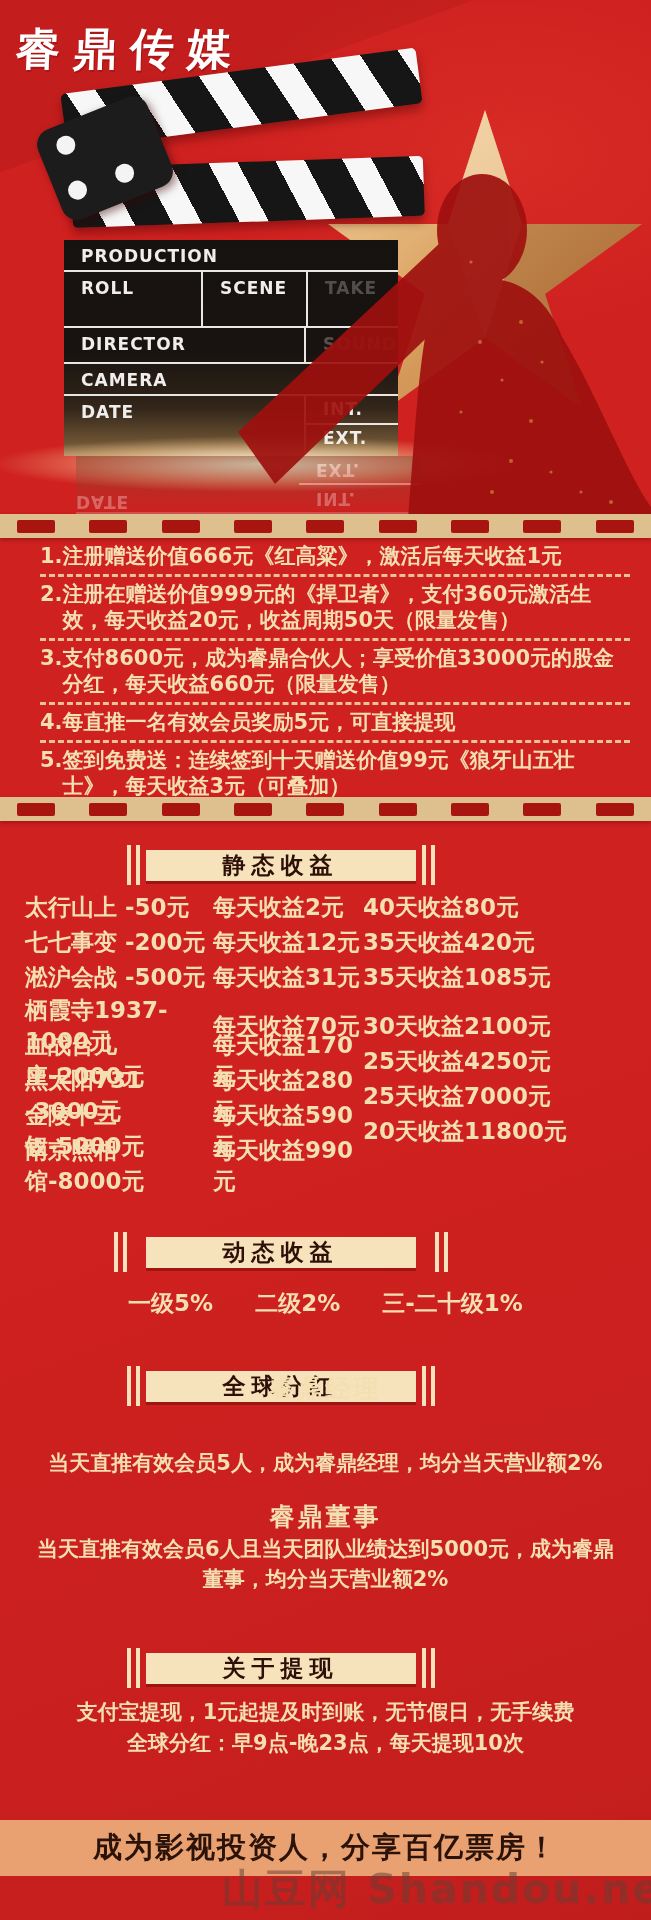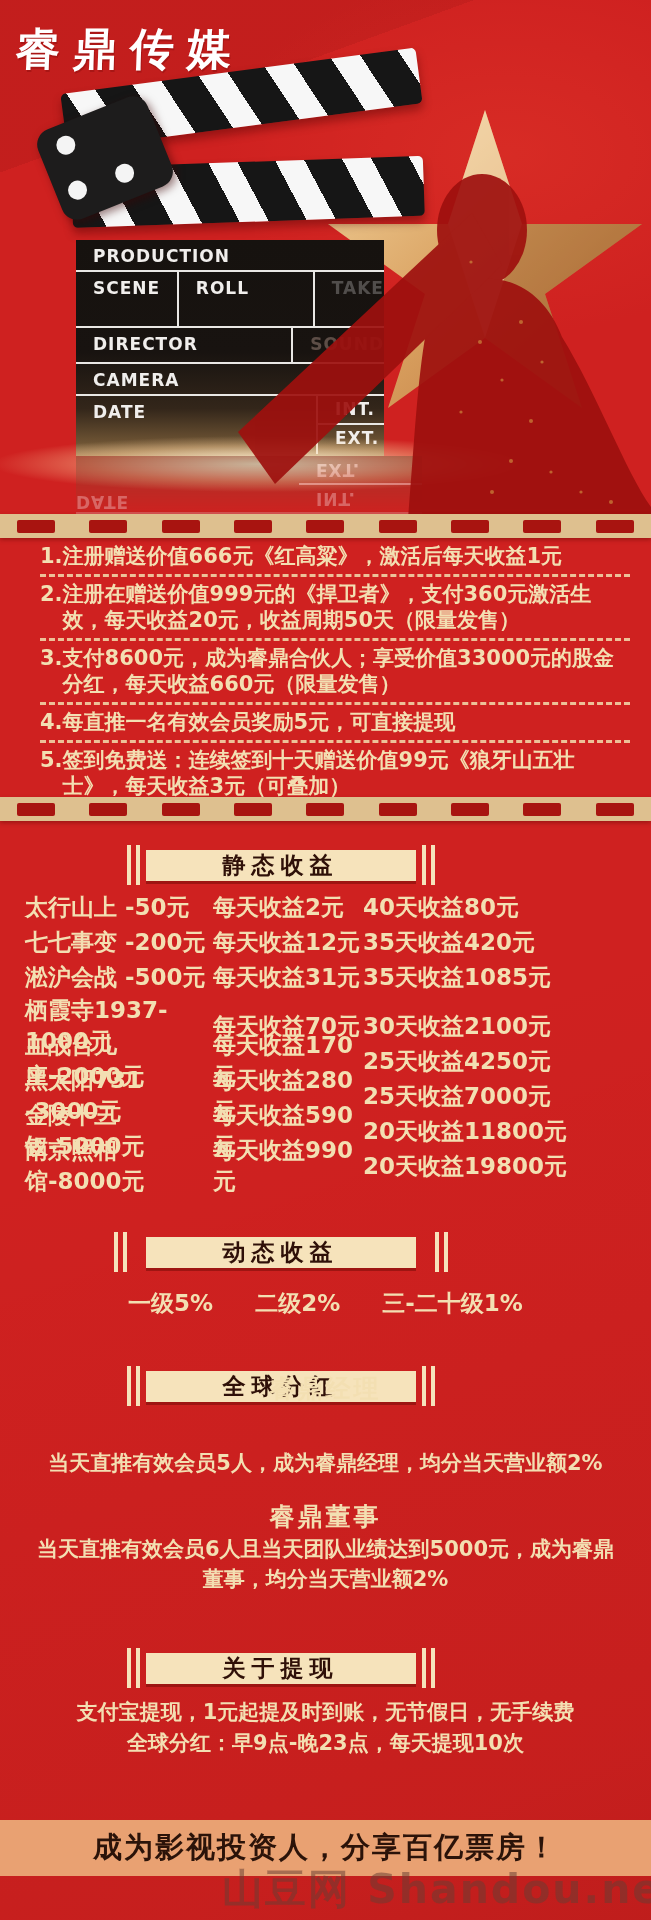--- a/index.html
+++ b/index.html
@@ -16,21 +16,21 @@
   .hero{position:absolute;left:0;top:80px;width:651px;height:438px;}
   .star-svg{position:absolute;left:300px;top:-50px;}
   .clapper-bar{position:absolute;border-radius:5px;
       background:repeating-linear-gradient(64deg,#161616 0 26px,#161616 26px 30px,#f7f7f7 30px 56px,#161616 56px 60px);
       box-shadow:0 6px 10px rgba(80,5,5,.45);}
   .bar-top{left:64px;top:14px;width:358px;height:56px;transform:rotate(-7.5deg);transform-origin:left center;}
   .bar-bottom{left:72px;top:88px;width:352px;height:60px;transform:rotate(-2deg);transform-origin:left center;}
   .hinge{position:absolute;left:46px;top:30px;width:118px;height:96px;background:#1d1c1c;border-radius:16px;
          transform:rotate(-22deg);box-shadow:2px 4px 8px rgba(60,4,4,.5);}
   .hinge .dot{position:absolute;width:19px;height:19px;border-radius:50%;background:#f4f4f4;}
-  .board{position:absolute;left:76px;top:160px;width:308px;height:216px;color:#f0eeec;
+  .board{position:absolute;left:64px;top:160px;width:334px;height:216px;color:#f0eeec;
          background:linear-gradient(180deg,#16120f 0%,#181310 52%,#33261a 78%,#6e5434 94%,#a8845a 100%);
          font-weight:bold;font-size:17px;letter-spacing:1px;}
   .board .row{display:flex;border-bottom:2px solid #e9e7e4;}
   .board .cell{padding:6px 0 2px 17px;}
   .board .br{border-right:2px solid #e9e7e4;}
   .r1{height:30px;}
   .r2{height:54px;}
   .r3{height:34px;}
   .r4{height:30px;}
   .r5{height:58px;border-bottom:none !important;}
@@ -111,22 +111,22 @@
       <div class="dot" style="left:18px;top:12px;"></div>
       <div class="dot" style="left:12px;top:58px;"></div>
       <div class="dot" style="left:62px;top:60px;"></div>
     </div>
 
     <div class="board">
       <div class="row r1">
           <div class="cell">PRODUCTION</div>
         </div>
       <div class="row r2">
+        <div class="cell br w-roll">ROLL</div>
         <div class="cell br w-scene">SCENE</div>
-        <div class="cell br w-roll">ROLL</div>
         <div class="cell w-take">TAKE</div>
       </div>
       <div class="row r3">
         <div class="cell br w-director">DIRECTOR</div>
         <div class="cell w-sound">SOUND</div>
       </div>
       <div class="row r4">
           <div class="cell">CAMERA</div>
         </div>
       <div class="row r5">
@@ -263,21 +263,20 @@
       <span>25天收益7000元</span>
     </div>
     <div class="income-row">
       <span>金陵十三钗-5000元</span>
       <span>每天收益590元</span>
       <span>20天收益11800元</span>
     </div>
     <div class="income-row">
       <span>南京照相馆-8000元</span>
       <span>每天收益990元</span>
-      <span>20天收益19800元</span>
     </div>
   </div>
 
   <div class="banner" style="top:1232px;gap:13px;">
     <span class="bars"></span>
     <div class="box">动态收益</div>
     <span class="bars"></span>
   </div>
   <div class="gold-line levels">
     <span>一级5%</span>

